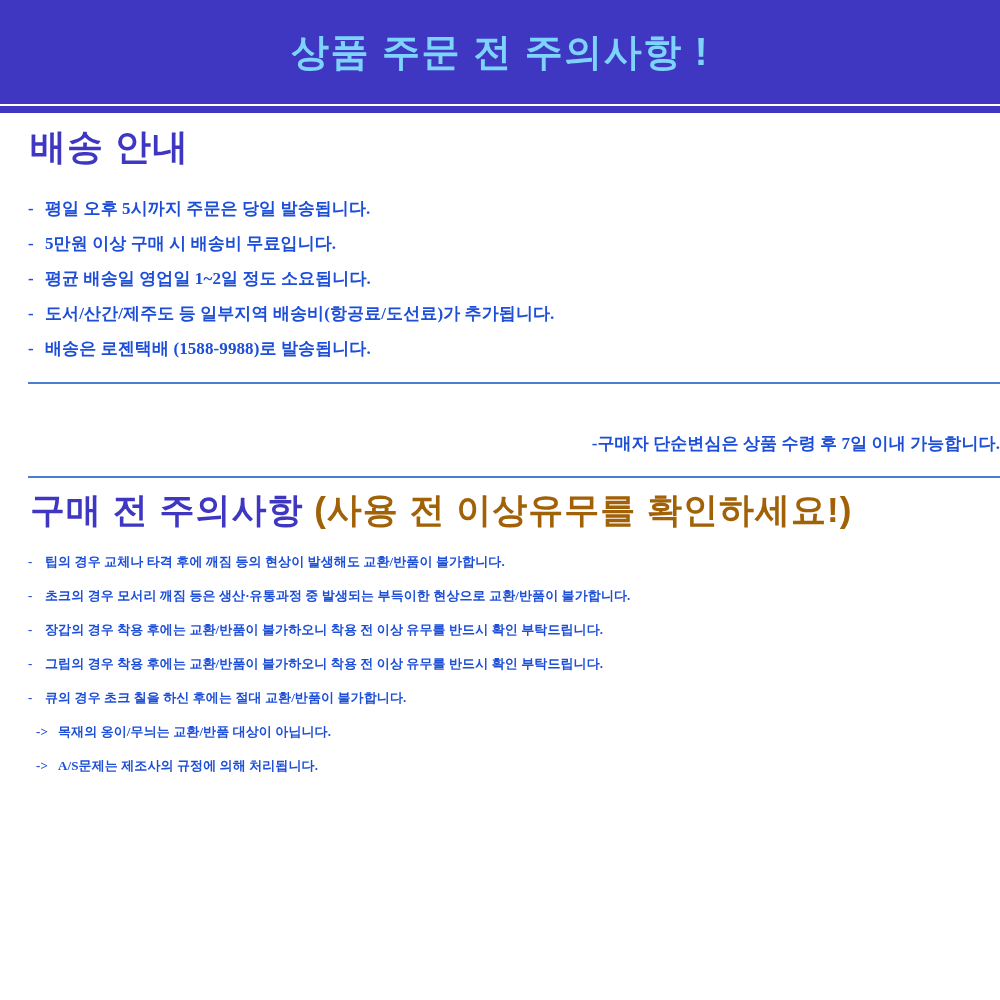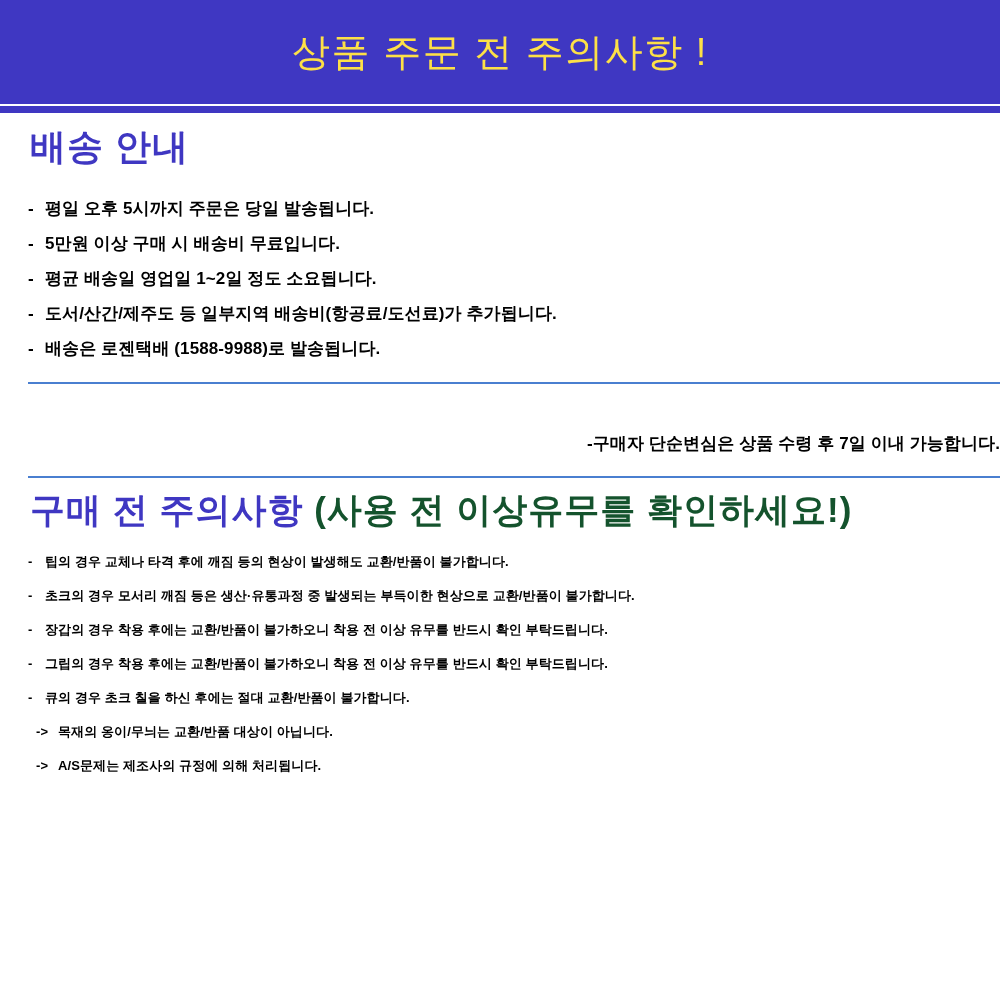--- a/index.html
+++ b/index.html
@@ -23,23 +23,23 @@
 
   
   .banner {
     height: 104px;
     background: #3f37c2;
     display: flex;
     align-items: center;
     justify-content: center;
   }
   .banner-title {
-    color: #fde047;
+    color: #7dd3fc;
     font-size: 38px;
-    font-weight: normal;
+    font-weight: bold;
     letter-spacing: 1.5px;
     line-height: 1;
     white-space: nowrap;
   }
   .banner-rule {
     height: 9px;
     background: #3f37c2;
     border-top: 2px solid #ffffff;
     box-sizing: border-box;
   }
@@ -56,35 +56,36 @@
   }
   .section-heading {
     font-size: 36px;
     font-weight: bold;
     color: #3f37c2;
     letter-spacing: 1px;
     white-space: nowrap;
     line-height: 1;
   }
   .section-heading .accent {
-    color: #14532d;
+    color: #a16207;
   }
 
   .bullets {
     list-style: none;
     margin: 0;
     padding: 0;
   }
   .bullets li {
     font-size: 17px;
     font-weight: bold;
-    color: #000000;
+    color: #1d4ed8;
     line-height: 35px;
     white-space: nowrap;
     letter-spacing: 0.1px;
+    font-family: Liberation Serif, serif;
   }
   .bullets li .mark {
     display: inline-block;
     min-width: 17px;
   }
   .bullets li.arrow {
     padding-left: 8px;
   }
   .bullets li.arrow .mark {
     min-width: 22px;

